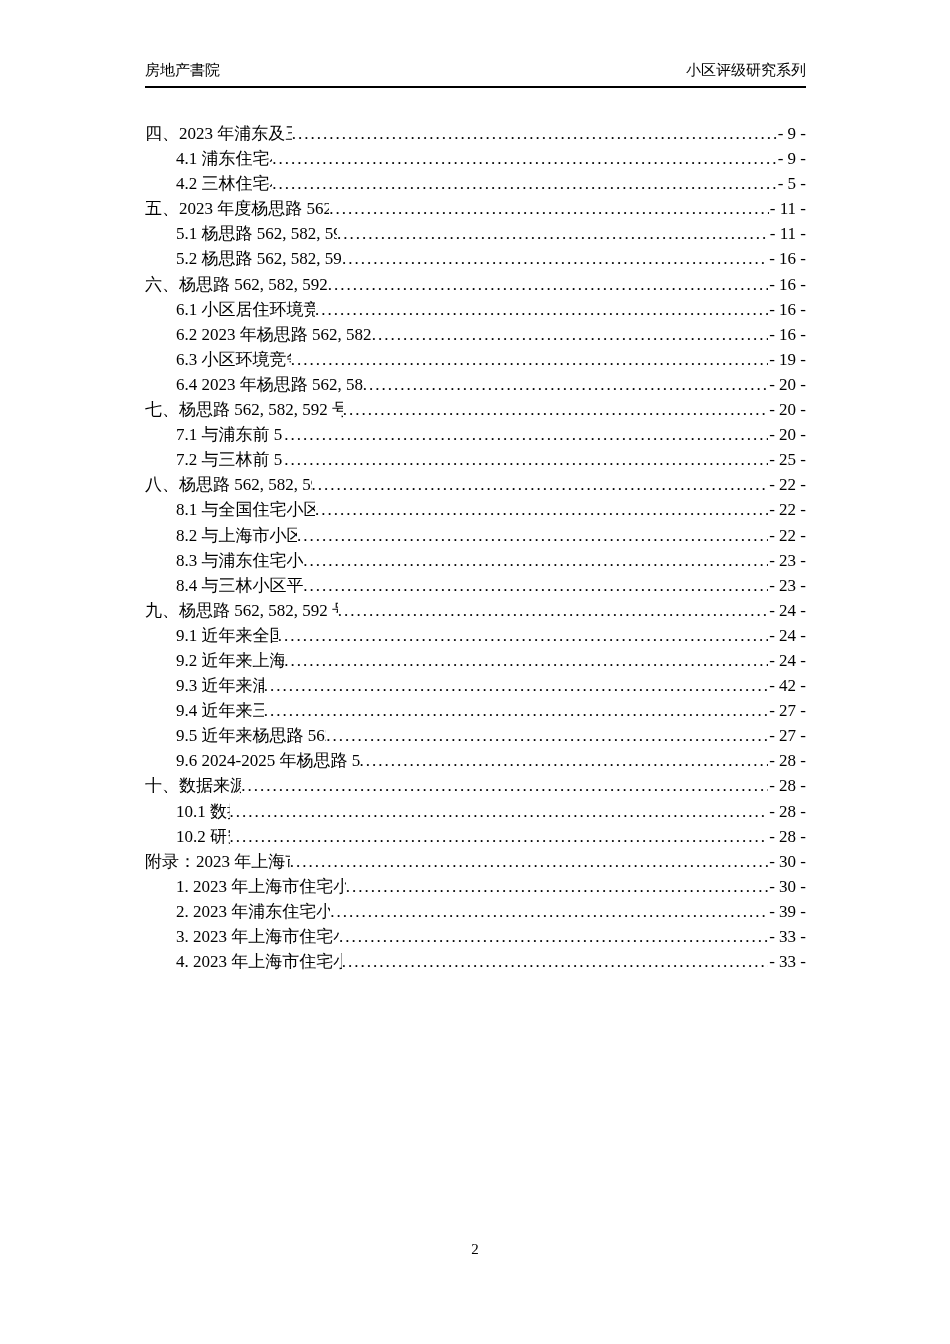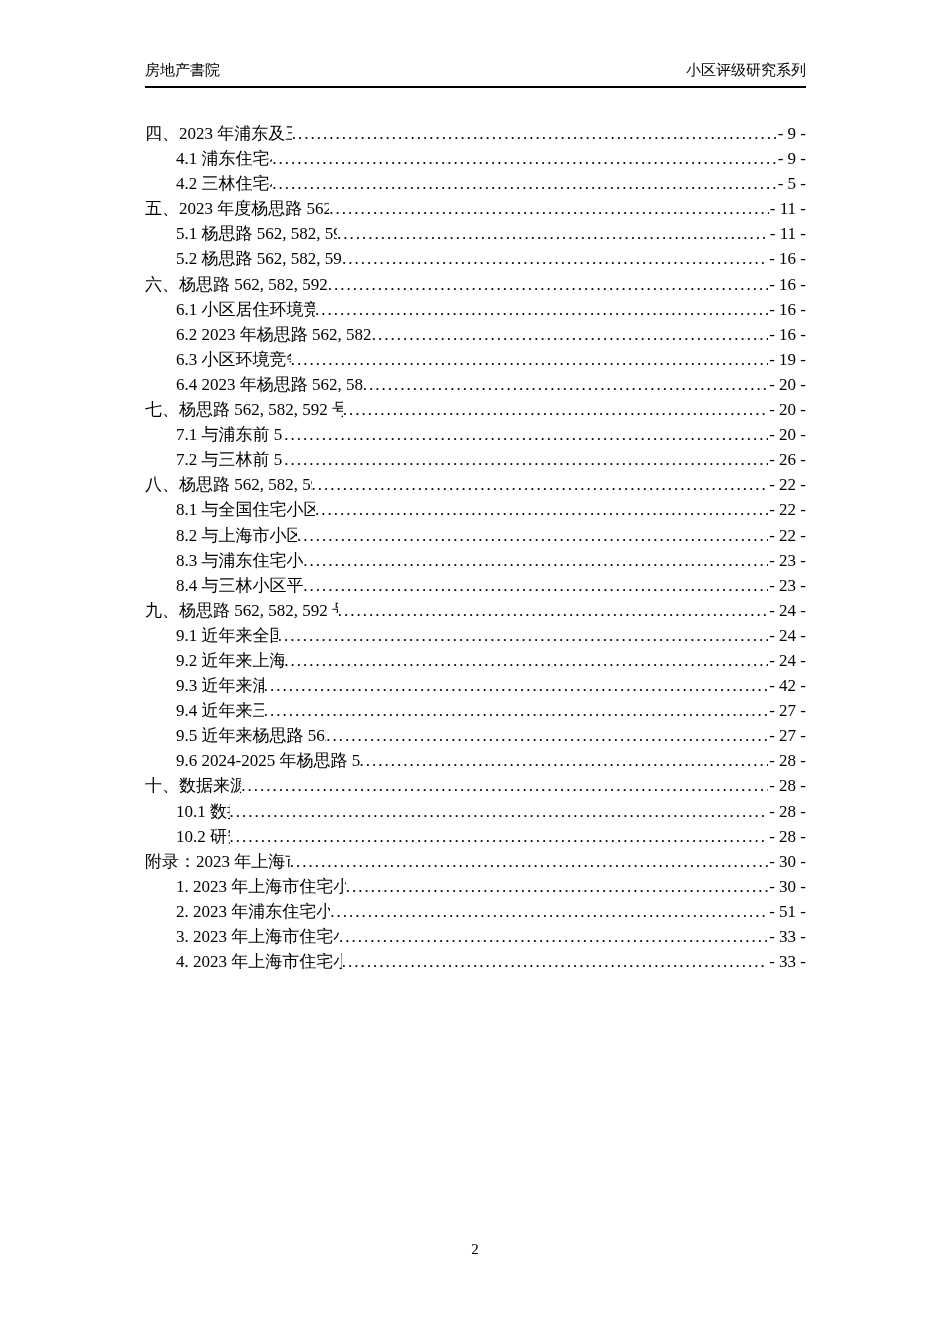--- a/index.html
+++ b/index.html
@@ -148,21 +148,21 @@
       <span class="toc-page">- 20 -</span>
     </div>
       <div class="toc-line lvl2">
       <span class="toc-label">7.1 与浦东前 5 家重点小区比较</span>
       <span class="toc-dots"></span>
       <span class="toc-page">- 20 -</span>
     </div>
       <div class="toc-line lvl2">
       <span class="toc-label">7.2 与三林前 5 家重点小区比较</span>
       <span class="toc-dots"></span>
-      <span class="toc-page">- 26 -</span>
+      <span class="toc-page">- 25 -</span>
     </div>
       <div class="toc-line lvl1">
       <span class="toc-label">八、杨思路 562, 582, 592 号小区竞争力优劣势分析</span>
       <span class="toc-dots"></span>
       <span class="toc-page">- 22 -</span>
     </div>
       <div class="toc-line lvl2">
       <span class="toc-label">8.1 与全国住宅小区平均竞争力比较优劣势</span>
       <span class="toc-dots"></span>
       <span class="toc-page">- 22 -</span>
@@ -238,21 +238,21 @@
       <span class="toc-page">- 30 -</span>
     </div>
       <div class="toc-line lvl2">
       <span class="toc-label">1. 2023 年上海市住宅小区竞争力综合指标排名百强榜单</span>
       <span class="toc-dots"></span>
       <span class="toc-page">- 30 -</span>
     </div>
       <div class="toc-line lvl2">
       <span class="toc-label">2. 2023 年浦东住宅小区综合竞争力排名百强榜单</span>
       <span class="toc-dots"></span>
-      <span class="toc-page">- 51 -</span>
+      <span class="toc-page">- 39 -</span>
     </div>
       <div class="toc-line lvl2">
       <span class="toc-label">3. 2023 年上海市住宅小区竞争力排名 500 强榜单(略)</span>
       <span class="toc-dots"></span>
       <span class="toc-page">- 33 -</span>
     </div>
       <div class="toc-line lvl2">
       <span class="toc-label">4. 2023 年上海市住宅小区竞争力排名 1000 强榜单(略)</span>
       <span class="toc-dots"></span>
       <span class="toc-page">- 33 -</span>

